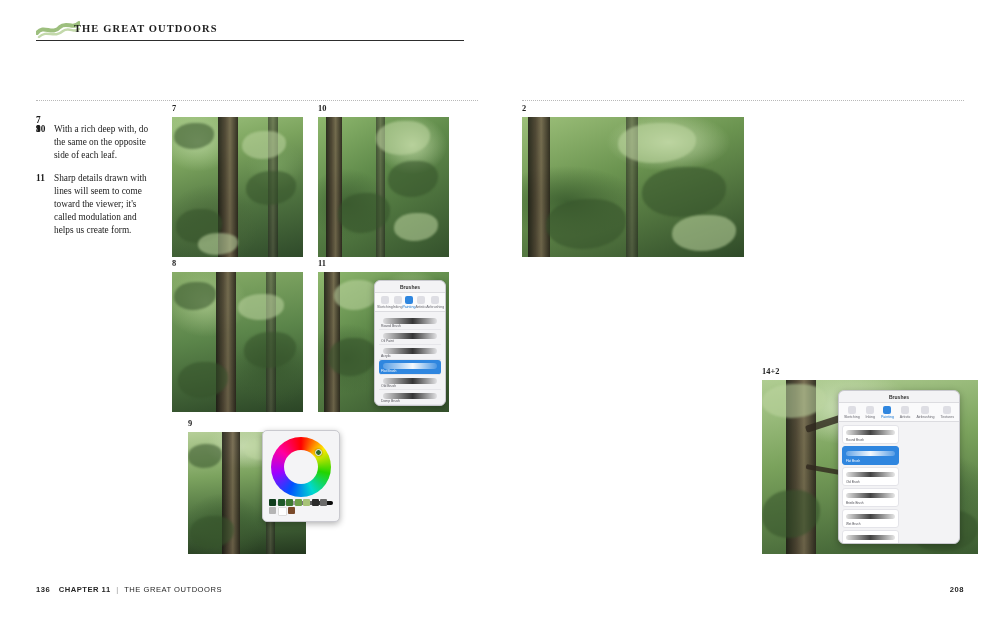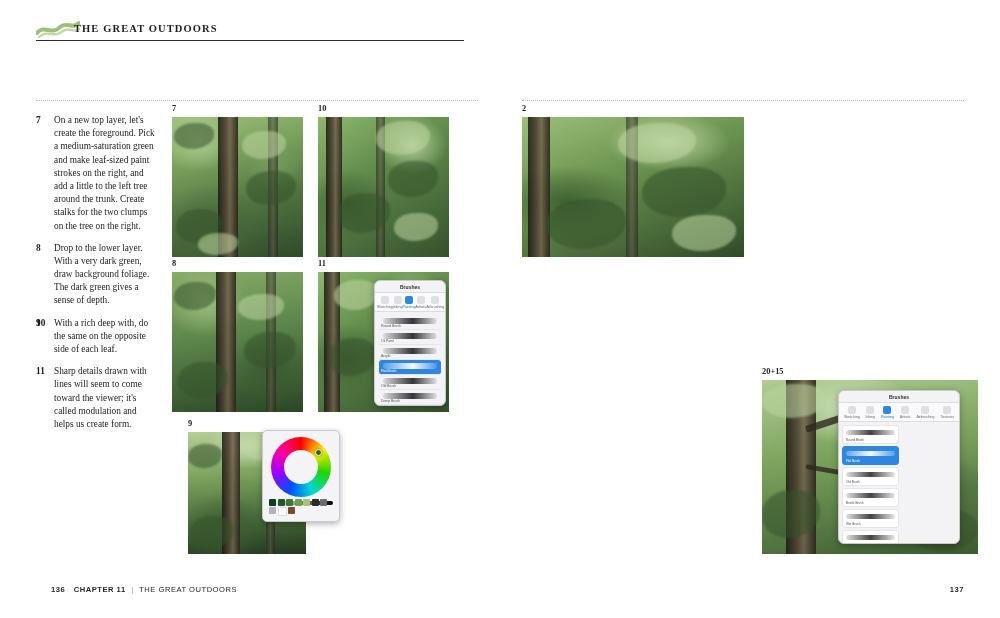--- a/index.html
+++ b/index.html
@@ -382,21 +382,21 @@
 
   
   .folio {
     position: absolute;
     bottom: 24px;
     font-family: "Liberation Sans", sans-serif;
     font-size: 7.6px;
     letter-spacing: .5px;
     color: #262626;
   }
-  .folio.left { left: 51px; }
+  .folio.left { left: 36px; }
   .folio.right { right: 36px; }
   .folio b { font-weight: bold; }
   .folio .sep { color: #999; margin: 0 3px; }
   .folio .chap { font-weight: bold; }
   .folio .sec { font-weight: normal; }
 </style>
 </head>
 <body>
 
 <div class="spread">
@@ -410,25 +410,23 @@
       </svg>
       <div class="runhead-label">THE GREAT OUTDOORS</div>
       <div class="runhead-rule"></div>
     </div>
 
     <div class="dotted-rule"></div>
 
     <div class="numlist left-col">
       <div class="item">
         <span class="num">7</span>
-        <p>On a new top layer, let's create the foreground. Pick a medium-saturation green and make leaf-sized paint strokes on the right, and add a little to the left tree around the trunk. Create stalks for the two clumps on the tree on the right.</p>
       </div>
       <div class="item">
         <span class="num">8</span>
-        <p>Drop to the lower layer. With a very dark green, draw background foliage. The dark green gives a sense of depth.</p>
       </div>
       <div class="item">
         <span class="num">9</span>
       </div>
       <div class="item">
         <span class="num">10</span>
         <p>With a rich deep with, do the same on the opposite side of each leaf.</p>
       </div>
       <div class="item">
         <span class="num">11</span>
@@ -578,21 +576,21 @@
           <div class="leafblob lite" style="left:96px; top:6px; width:78px; height:40px;"></div>
           <div class="leafblob" style="left:120px; top:50px; width:84px; height:50px;"></div>
           <div class="leafblob" style="left:24px; top:82px; width:80px; height:50px;"></div>
           <div class="leafblob lite" style="left:150px; top:98px; width:64px; height:36px;"></div>
         </div>
       </div>
     </div>
 
 
     <div class="fig" style="left:262px; top:380px; width:216px; height:174px;">
-      <div class="caption">20+15</div>
+      <div class="caption">14+2</div>
       <div class="frame">
         <div class="art f1415">
           <div class="trunk" style="left:24px; top:0; width:30px; height:174px;"></div>
           <div class="branch" style="left:44px; top:46px; width:86px; height:7px; transform:rotate(-18deg);"></div>
           <div class="branch" style="left:44px; top:84px; width:66px; height:5px; transform:rotate(10deg);"></div>
           <div class="leafblob lite" style="left:0px; top:4px; width:64px; height:34px;"></div>
           <div class="leafblob" style="left:0px; top:110px; width:58px; height:48px;"></div>
           <div class="leafblob" style="left:150px; top:130px; width:66px; height:42px;"></div>
         </div>
         <div class="tablet" style="left:76px; top:10px; width:120px; height:152px;">
@@ -629,16 +627,16 @@
             <div class="brush-cell">
                 <span class="st"></span>
                 <span class="cn">Damp Brush</span>
               </div>
           </div>
         </div>
       </div>
     </div>
 
     <div class="folio right">
-      <b>137</b>
+      <b>208</b>
     </div>
   </div>
 </div>
 
 </body></html>

